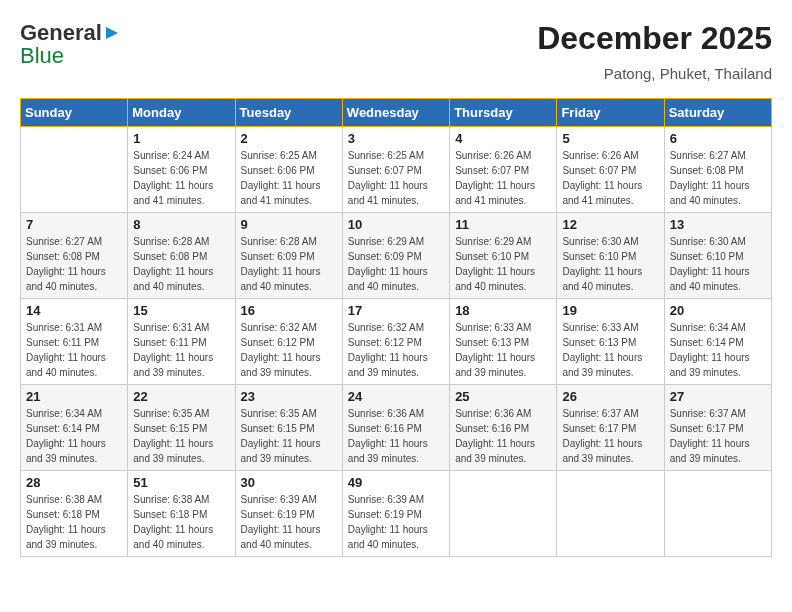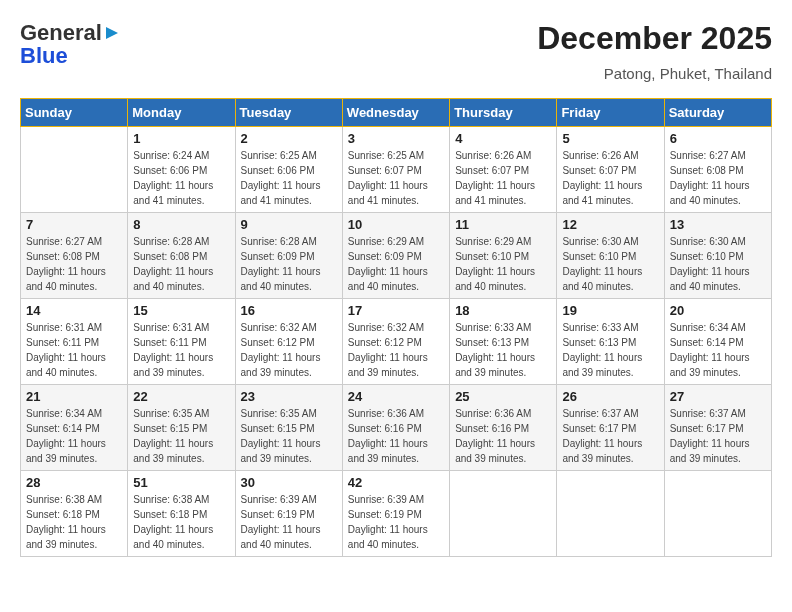--- a/index.html
+++ b/index.html
@@ -88,21 +88,21 @@
   <div class="logo">
     <div class="logo-row">
       <span style="font-size:22px;font-weight:bold;color:#333;">
         <span style="color:#333;">General</span><span style="display:inline-block;margin-left:2px;vertical-align:middle;">
           <svg width="16" height="16" viewBox="0 0 16 16">
               <polygon points="2,2 14,8 2,14" fill="#1a8ccc"></polygon>
             </svg>
         </span>
       </span>
     </div>
-    <div style="font-size:22px;font-weight:bold;color:#1d4ed8;margin-top:-4px;">Blue</div>
+    <div style="font-size:22px;font-weight:normal;color:#15803d;margin-top:-4px;">Blue</div>
   </div>
   <div class="title-block">
     <div class="month-year">December 2025</div>
     <div class="location">Patong, Phuket, Thailand</div>
   </div>
 </div>
 
 <table class="calendar">
   <thead>
     <tr>
@@ -240,21 +240,21 @@
         </td>
         <td>
           <span class="day-num">51</span>
           <div class="sun-info"><span>Sunrise: 6:38 AM</span><br><span>Sunset: 6:18 PM</span><br><span>Daylight: 11 hours and 40 minutes.</span></div>
         </td>
         <td>
           <span class="day-num">30</span>
           <div class="sun-info"><span>Sunrise: 6:39 AM</span><br><span>Sunset: 6:19 PM</span><br><span>Daylight: 11 hours and 40 minutes.</span></div>
         </td>
         <td>
-          <span class="day-num">42</span>
+          <span class="day-num">49</span>
           <div class="sun-info"><span>Sunrise: 6:39 AM</span><br><span>Sunset: 6:19 PM</span><br><span>Daylight: 11 hours and 40 minutes.</span></div>
         </td>
         <td class="empty-cell"></td>
         <td class="empty-cell"></td>
         <td class="empty-cell"></td>
       </tr>
     </tbody>
 </table>
 
 </body></html>

